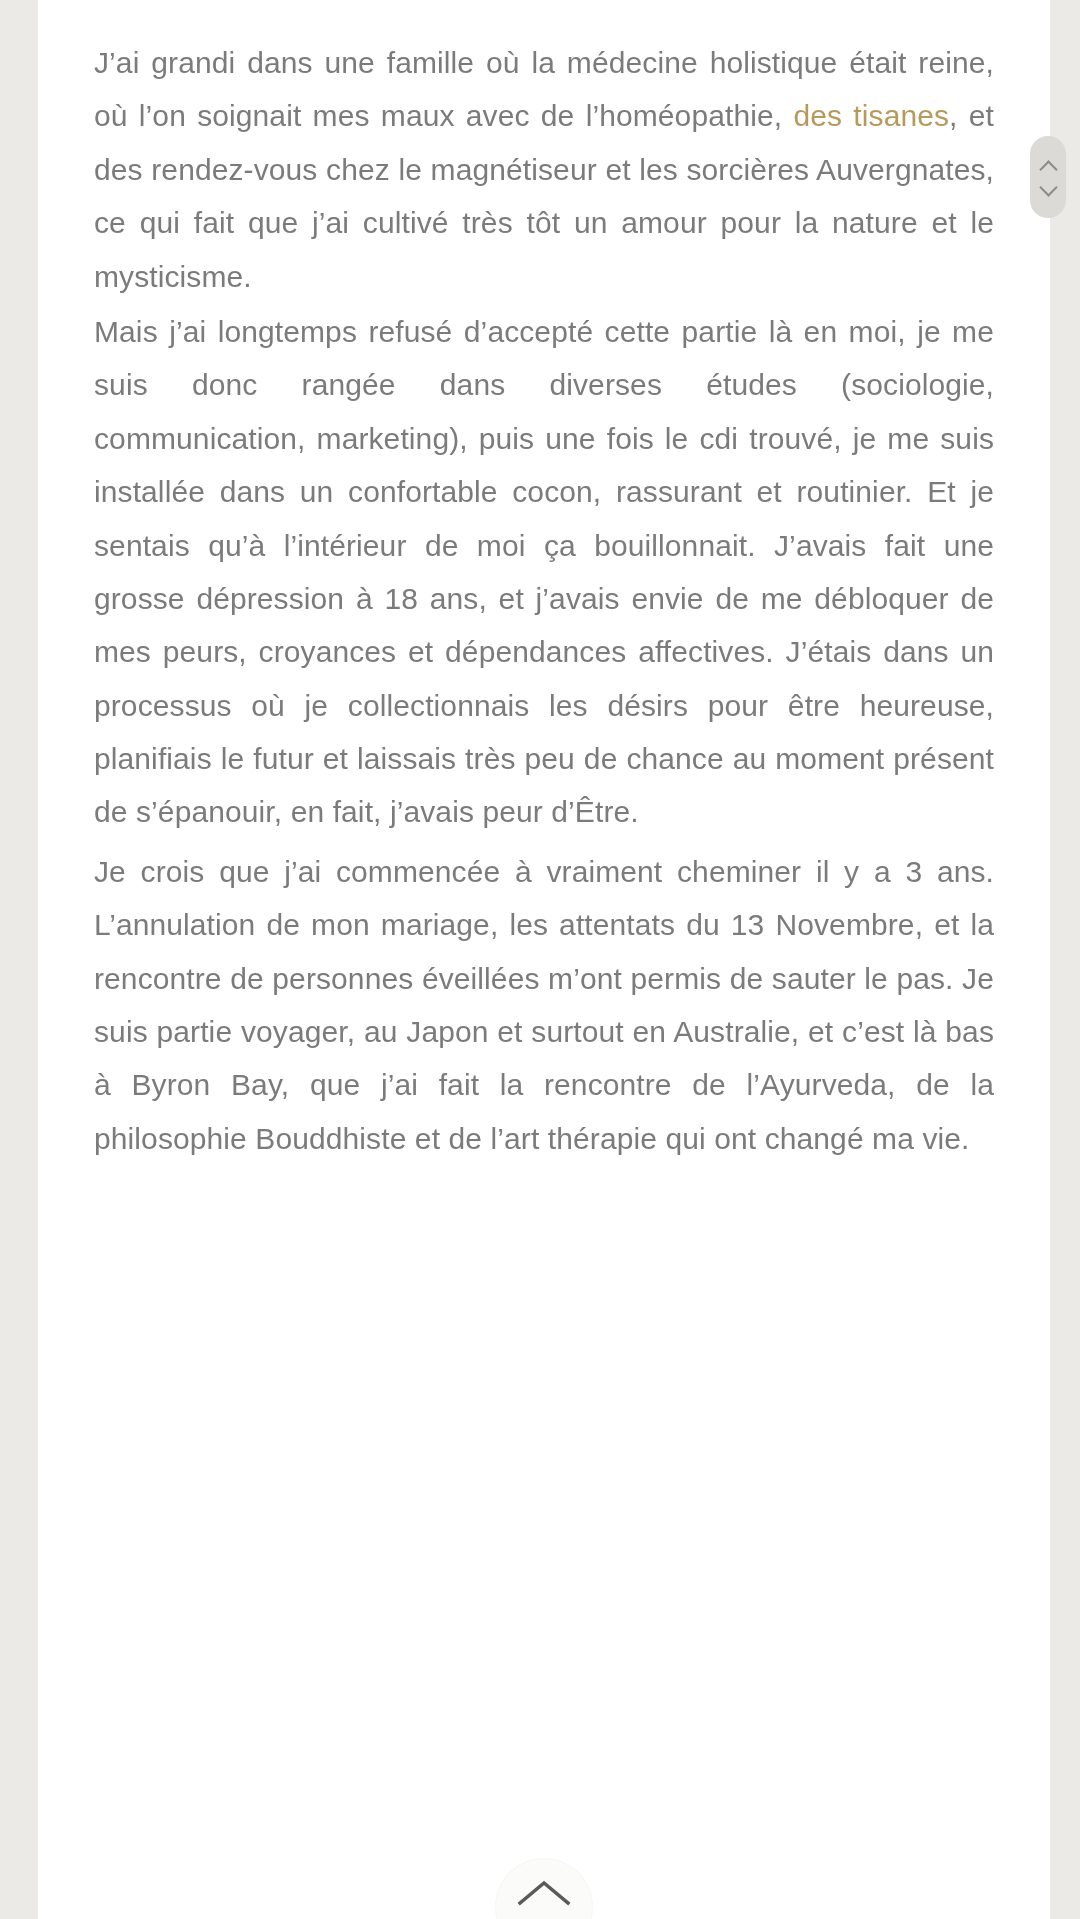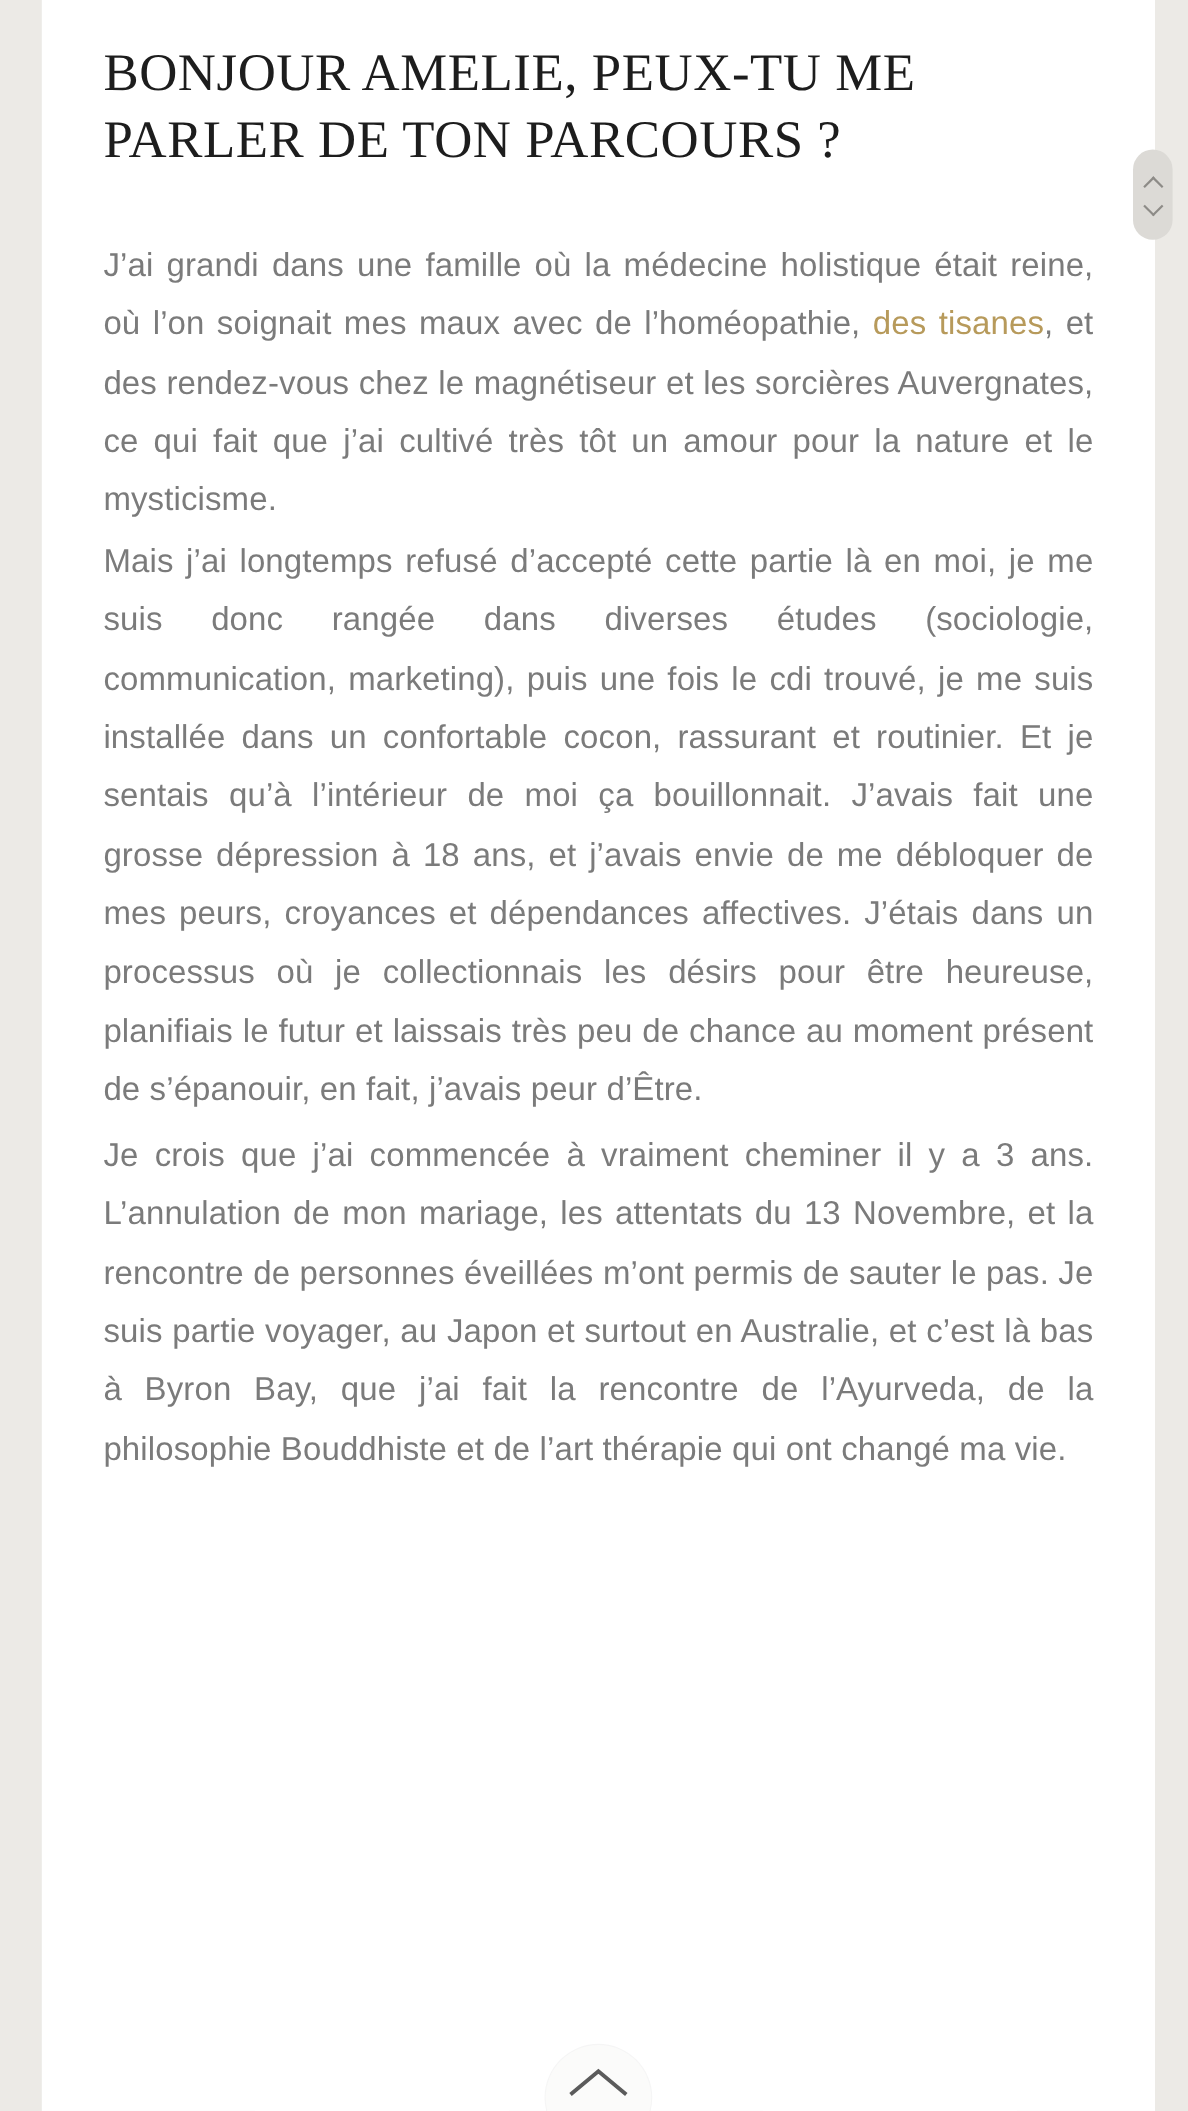--- a/index.html
+++ b/index.html
@@ -120,21 +120,20 @@
   }
 </style>
 </head>
 <body>
 
 <div class="page">
 
   <div class="content-card">
     <div class="inner">
 
-      <h1 class="article-title">BONJOUR AMELIE, PEUX-TU ME PARLER DE TON PARCOURS ?</h1>
 
       <p class="body-par first"><span>J’ai grandi dans une famille où la médecine holistique était reine, où l’on soignait mes maux avec de l’homéopathie, </span><a href="#" class="inline-link">des tisanes</a><span>, et des rendez-vous chez le magnétiseur et les sorcières Auvergnates, ce qui fait que j’ai cultivé très tôt un amour pour la nature et le mysticisme.</span></p>
 
       <p class="body-par">Mais j’ai longtemps refusé d’accepté cette partie là en moi, je me suis donc rangée dans diverses études (sociologie, communication, marketing), puis une fois le cdi trouvé, je me suis installée dans un confortable cocon, rassurant et routinier. Et je sentais qu’à l’intérieur de moi ça bouillonnait. J’avais fait une grosse dépression à 18 ans, et j’avais envie de me débloquer de mes peurs, croyances et dépendances affectives. J’étais dans un processus où je collectionnais les désirs pour être heureuse, planifiais le futur et laissais très peu de chance au moment présent de s’épanouir, en fait, j’avais peur d’Être.</p>
 
       <p class="body-par">Je crois que j’ai commencée à vraiment cheminer il y a 3 ans. L’annulation de mon mariage, les attentats du 13 Novembre, et la rencontre de personnes éveillées m’ont permis de sauter le pas. Je suis partie voyager, au Japon et surtout en Australie, et c’est là bas à Byron Bay, que j’ai fait la rencontre de l’Ayurveda, de la philosophie Bouddhiste et de l’art thérapie qui ont changé ma vie.</p>
 
     </div>
 
     <div class="back-to-top">

